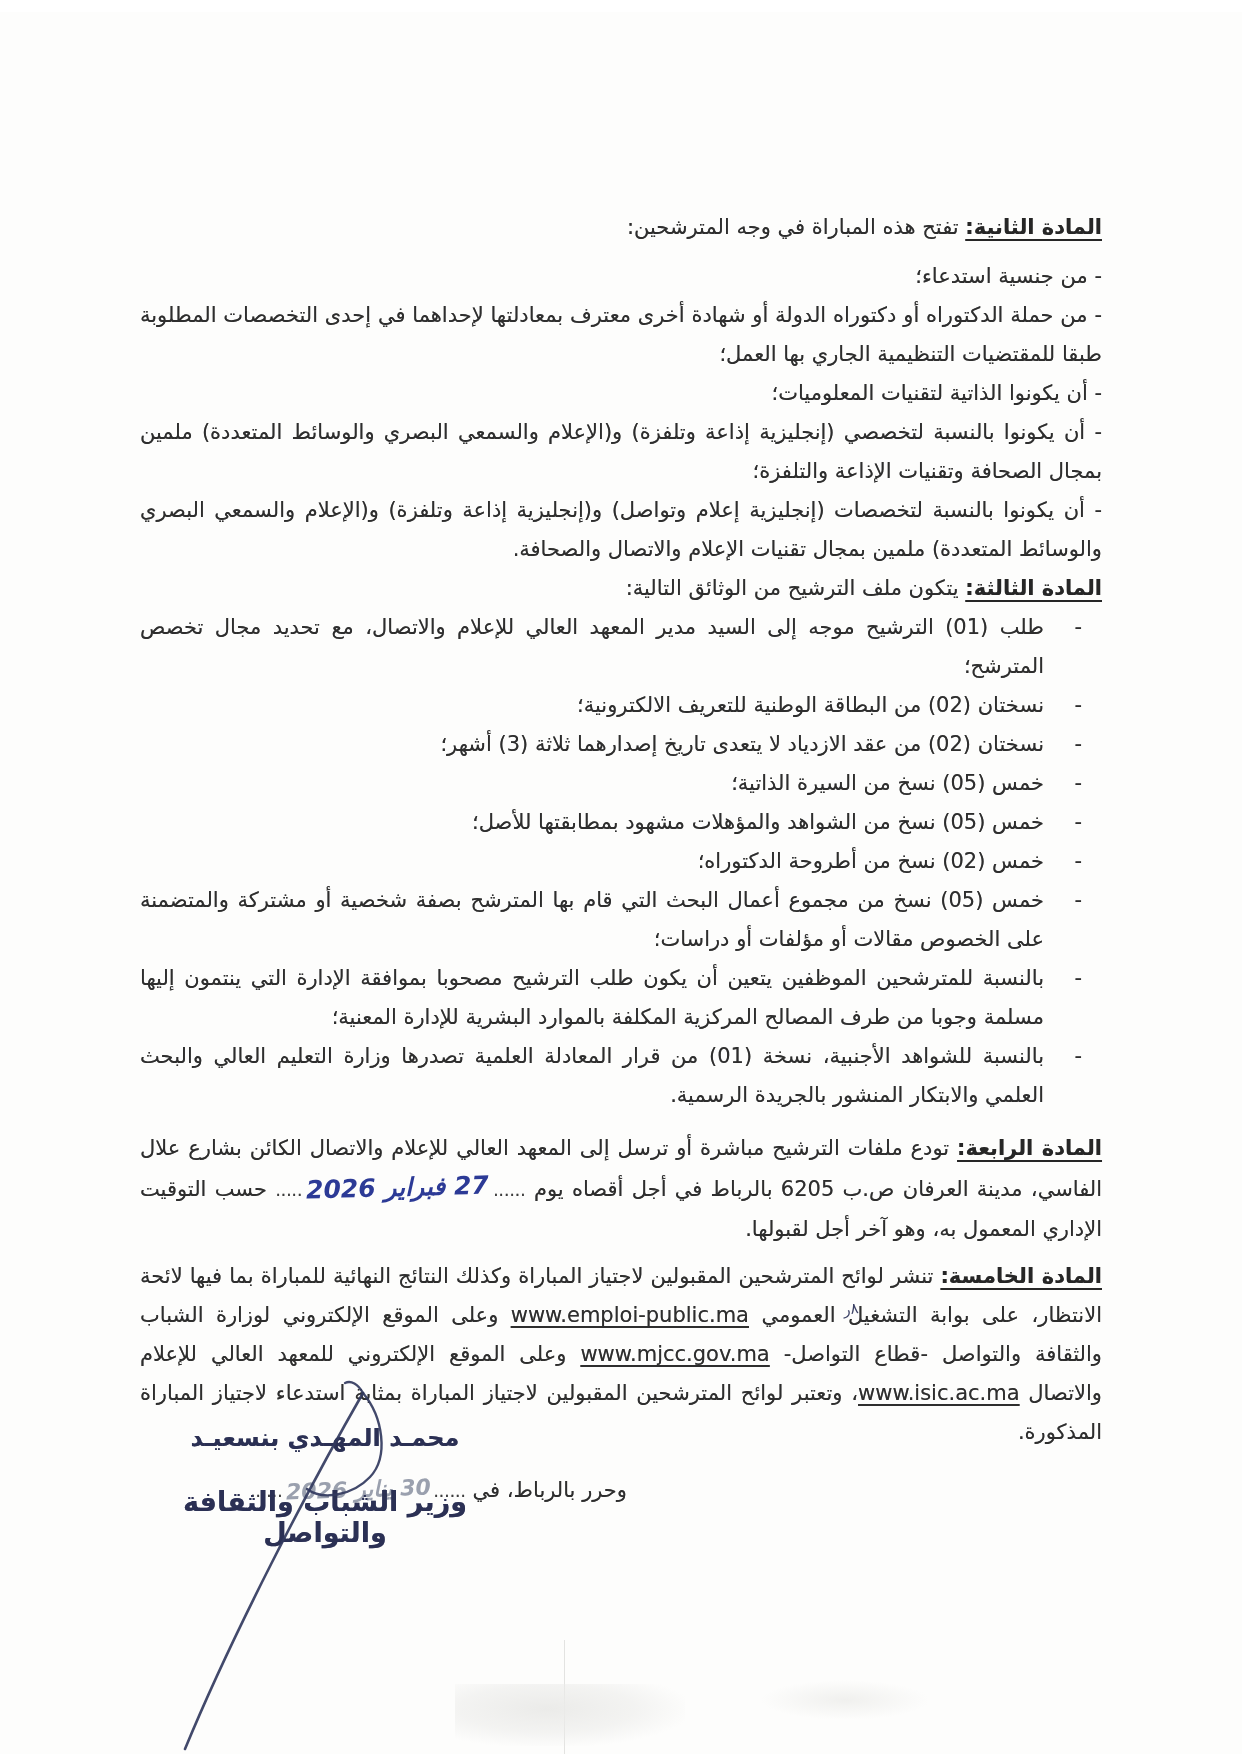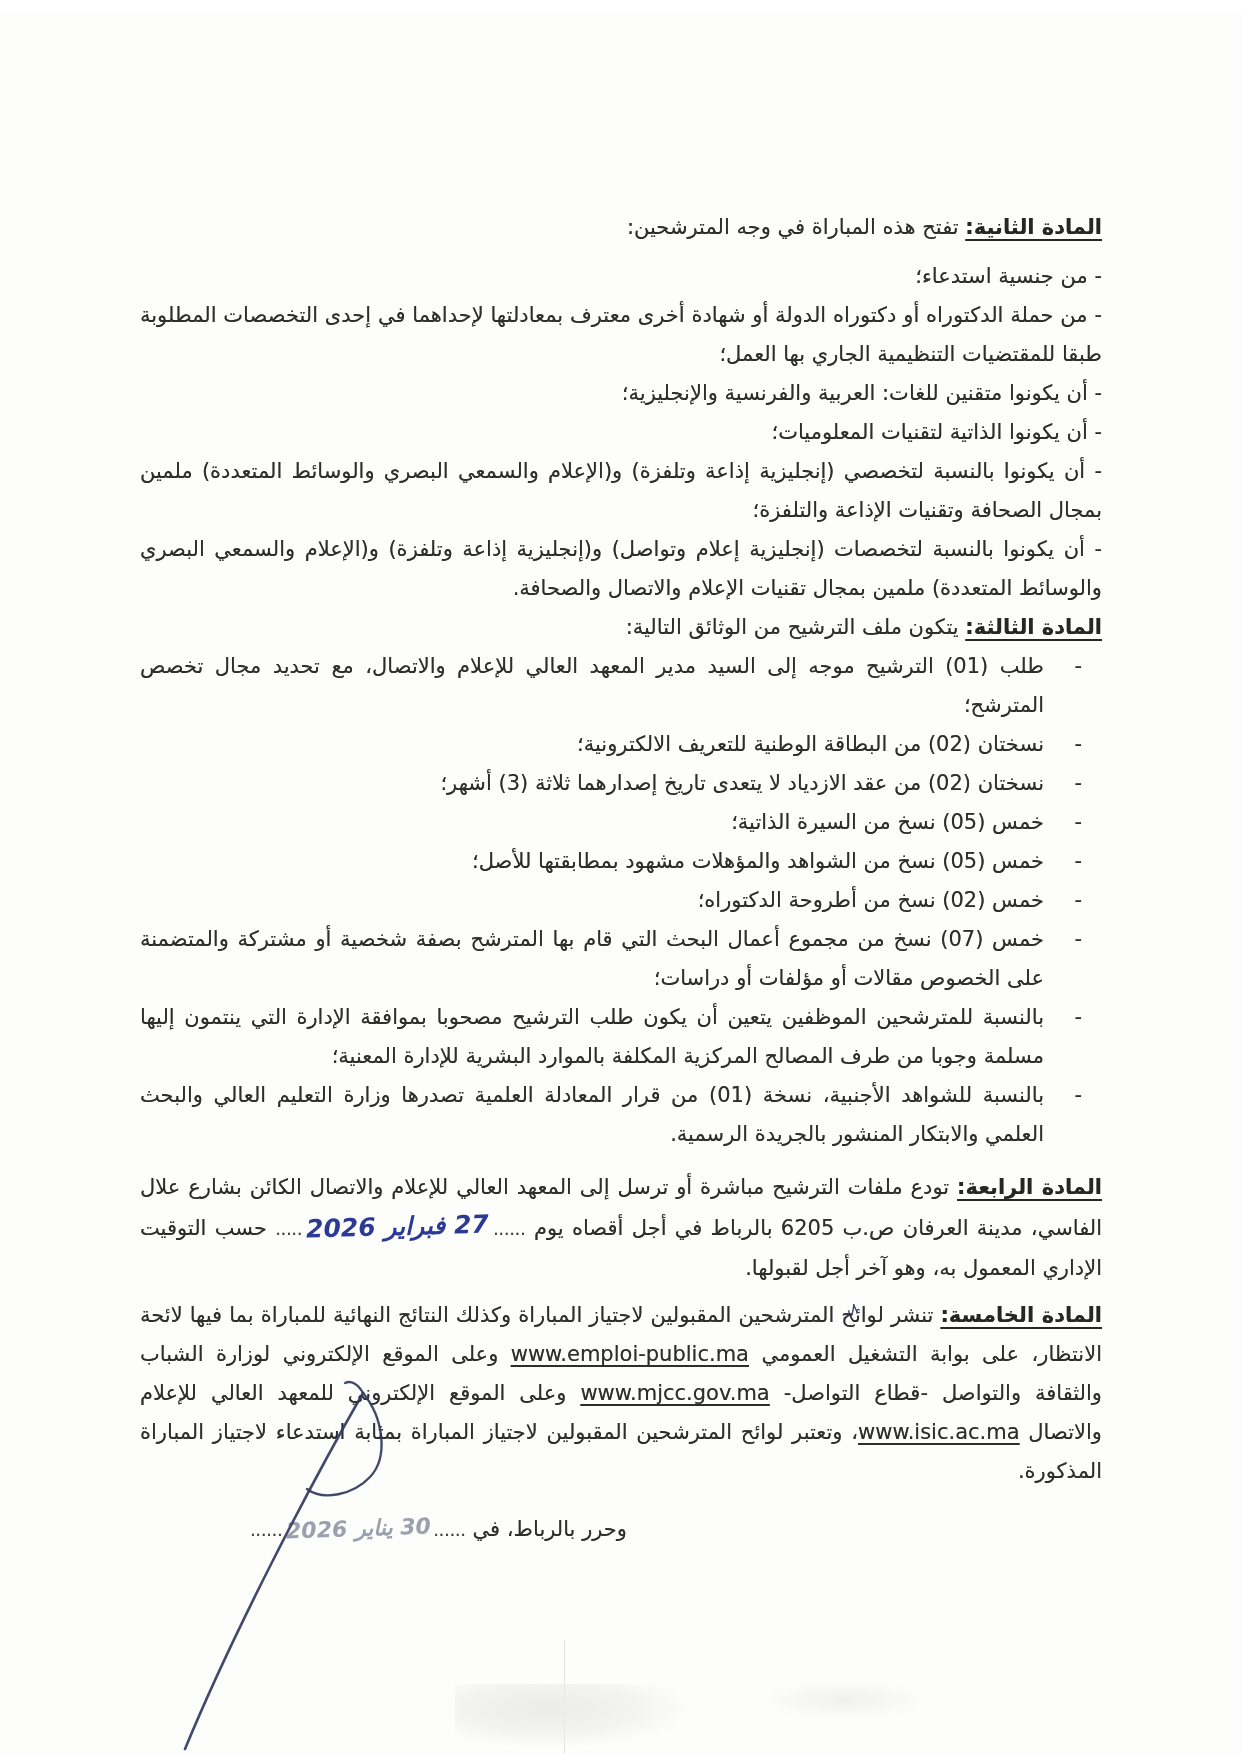--- a/index.html
+++ b/index.html
@@ -111,56 +111,59 @@
 
 <div class="page">
   <div class="content">
 
     <p class="para">
       <span class="heading">المادة الثانية:</span><span> تفتح هذه المباراة في وجه المترشحين:</span>
     </p>
     <div class="cond-list">
       <p>- من جنسية استدعاء؛</p>
       <p>- من حملة الدكتوراه أو دكتوراه الدولة أو شهادة أخرى معترف بمعادلتها لإحداهما في إحدى التخصصات المطلوبة طبقا للمقتضيات التنظيمية الجاري بها العمل؛</p>
-      <p>- أن يكونوا متقنين للغات: العربية والفرنسية والإنجليزية؛</p>
       <p>- أن يكونوا الذاتية لتقنيات المعلوميات؛</p>
       <p>- أن يكونوا بالنسبة لتخصصي (إنجليزية إذاعة وتلفزة) و(الإعلام والسمعي البصري والوسائط المتعددة) ملمين بمجال الصحافة وتقنيات الإذاعة والتلفزة؛</p>
       <p>- أن يكونوا بالنسبة لتخصصات (إنجليزية إعلام وتواصل) و(إنجليزية إذاعة وتلفزة) و(الإعلام والسمعي البصري والوسائط المتعددة) ملمين بمجال تقنيات الإعلام والاتصال والصحافة.</p>
     </div>
 
     <p class="para">
       <span class="heading">المادة الثالثة:</span><span> يتكون ملف الترشيح من الوثائق التالية:</span>
     </p>
     <div class="doc-list">
       <div class="doc-item"><span class="dash">-</span><span>طلب (01) الترشيح موجه إلى السيد مدير المعهد العالي للإعلام والاتصال، مع تحديد مجال تخصص المترشح؛</span></div>
       <div class="doc-item"><span class="dash">-</span><span>نسختان (02) من البطاقة الوطنية للتعريف الالكترونية؛</span></div>
       <div class="doc-item"><span class="dash">-</span><span>نسختان (02) من عقد الازدياد لا يتعدى تاريخ إصدارهما ثلاثة (3) أشهر؛</span></div>
       <div class="doc-item"><span class="dash">-</span><span>خمس (05) نسخ من السيرة الذاتية؛</span></div>
       <div class="doc-item"><span class="dash">-</span><span>خمس (05) نسخ من الشواهد والمؤهلات مشهود بمطابقتها للأصل؛</span></div>
       <div class="doc-item"><span class="dash">-</span><span>خمس (02) نسخ من أطروحة الدكتوراه؛</span></div>
-      <div class="doc-item"><span class="dash">-</span><span>خمس (07) نسخ من مجموع أعمال البحث التي قام بها المترشح بصفة شخصية أو مشتركة والمتضمنة على الخصوص مقالات أو مؤلفات أو دراسات؛</span></div>
+      <div class="doc-item"><span class="dash">-</span><span>خمس (05) نسخ من مجموع أعمال البحث التي قام بها المترشح بصفة شخصية أو مشتركة والمتضمنة على الخصوص مقالات أو مؤلفات أو دراسات؛</span></div>
       <div class="doc-item"><span class="dash">-</span><span>بالنسبة للمترشحين الموظفين يتعين أن يكون طلب الترشيح مصحوبا بموافقة الإدارة التي ينتمون إليها مسلمة وجوبا من طرف المصالح المركزية المكلفة بالموارد البشرية للإدارة المعنية؛</span></div>
       <div class="doc-item"><span class="dash">-</span><span>بالنسبة للشواهد الأجنبية، نسخة (01) من قرار المعادلة العلمية تصدرها وزارة التعليم العالي والبحث العلمي والابتكار المنشور بالجريدة الرسمية.</span></div>
     </div>
 
     <p class="para mt-art4">
       <span class="heading">المادة الرابعة:</span><span> تودع ملفات الترشيح مباشرة أو ترسل إلى المعهد العالي للإعلام والاتصال الكائن بشارع علال الفاسي، مدينة العرفان ص.ب 6205 بالرباط في أجل أقصاه يوم </span><span class="dots">......</span><span class="hw-blue">27 فبراير 2026</span><span class="dots">.....</span><span> حسب التوقيت الإداري المعمول به، وهو آخر أجل لقبولها.</span>
     </p>
 
     <p class="para mt-art5">
       <span class="heading">المادة الخامسة:</span><span> تنشر لوائح المترشحين المقبولين لاجتياز المباراة وكذلك النتائج النهائية للمباراة بما فيها لائحة الانتظار، على بوابة التشغيل العمومي </span><span class="url">www.emploi-public.ma</span><span> وعلى الموقع الإلكتروني لوزارة الشباب والثقافة والتواصل -قطاع التواصل- </span><span class="url">www.mjcc.gov.ma</span><span> وعلى الموقع الإلكتروني للمعهد العالي للإعلام والاتصال </span><span class="url">www.isic.ac.ma</span><span>، وتعتبر لوائح المترشحين المقبولين لاجتياز المباراة بمثابة استدعاء لاجتياز المباراة المذكورة.</span>
     </p>
 
     <div class="dateline">
       <span>وحرر بالرباط، في </span><span class="dots">......</span><span class="hw-faded">30 يناير 2026</span><span class="dots">......</span>
     </div>
   </div>
 
   <span class="paraph">٨ر</span>
 
+  <div class="signature-block">
+    <div class="sig-name">محمـد المهـدي بنسعيـد</div>
+    <div class="sig-title">وزير الشباب والثقافة والتواصل</div>
+  </div>
 
   <svg class="signature-stroke" viewBox="0 0 300 389" xmlns="http://www.w3.org/2000/svg" aria-hidden="true">
     <path d="M 45,372 C 92,258 168,112 223,16" fill="none" stroke="#323a5e" stroke-width="2.6" stroke-linecap="round" opacity="0.92"></path>
     <path d="M 223,16 C 218,7 211,3 205,6" fill="none" stroke="#323a5e" stroke-width="2.4" stroke-linecap="round" opacity="0.92"></path>
     <path d="M 223,16 C 243,40 249,80 230,100 C 213,118 183,124 167,112" fill="none" stroke="#323a5e" stroke-width="2.4" stroke-linecap="round" opacity="0.92"></path>
   </svg>
 
   <div class="fold-line"></div>
   <div class="smudge"></div>
   <div class="smudge-2"></div>

